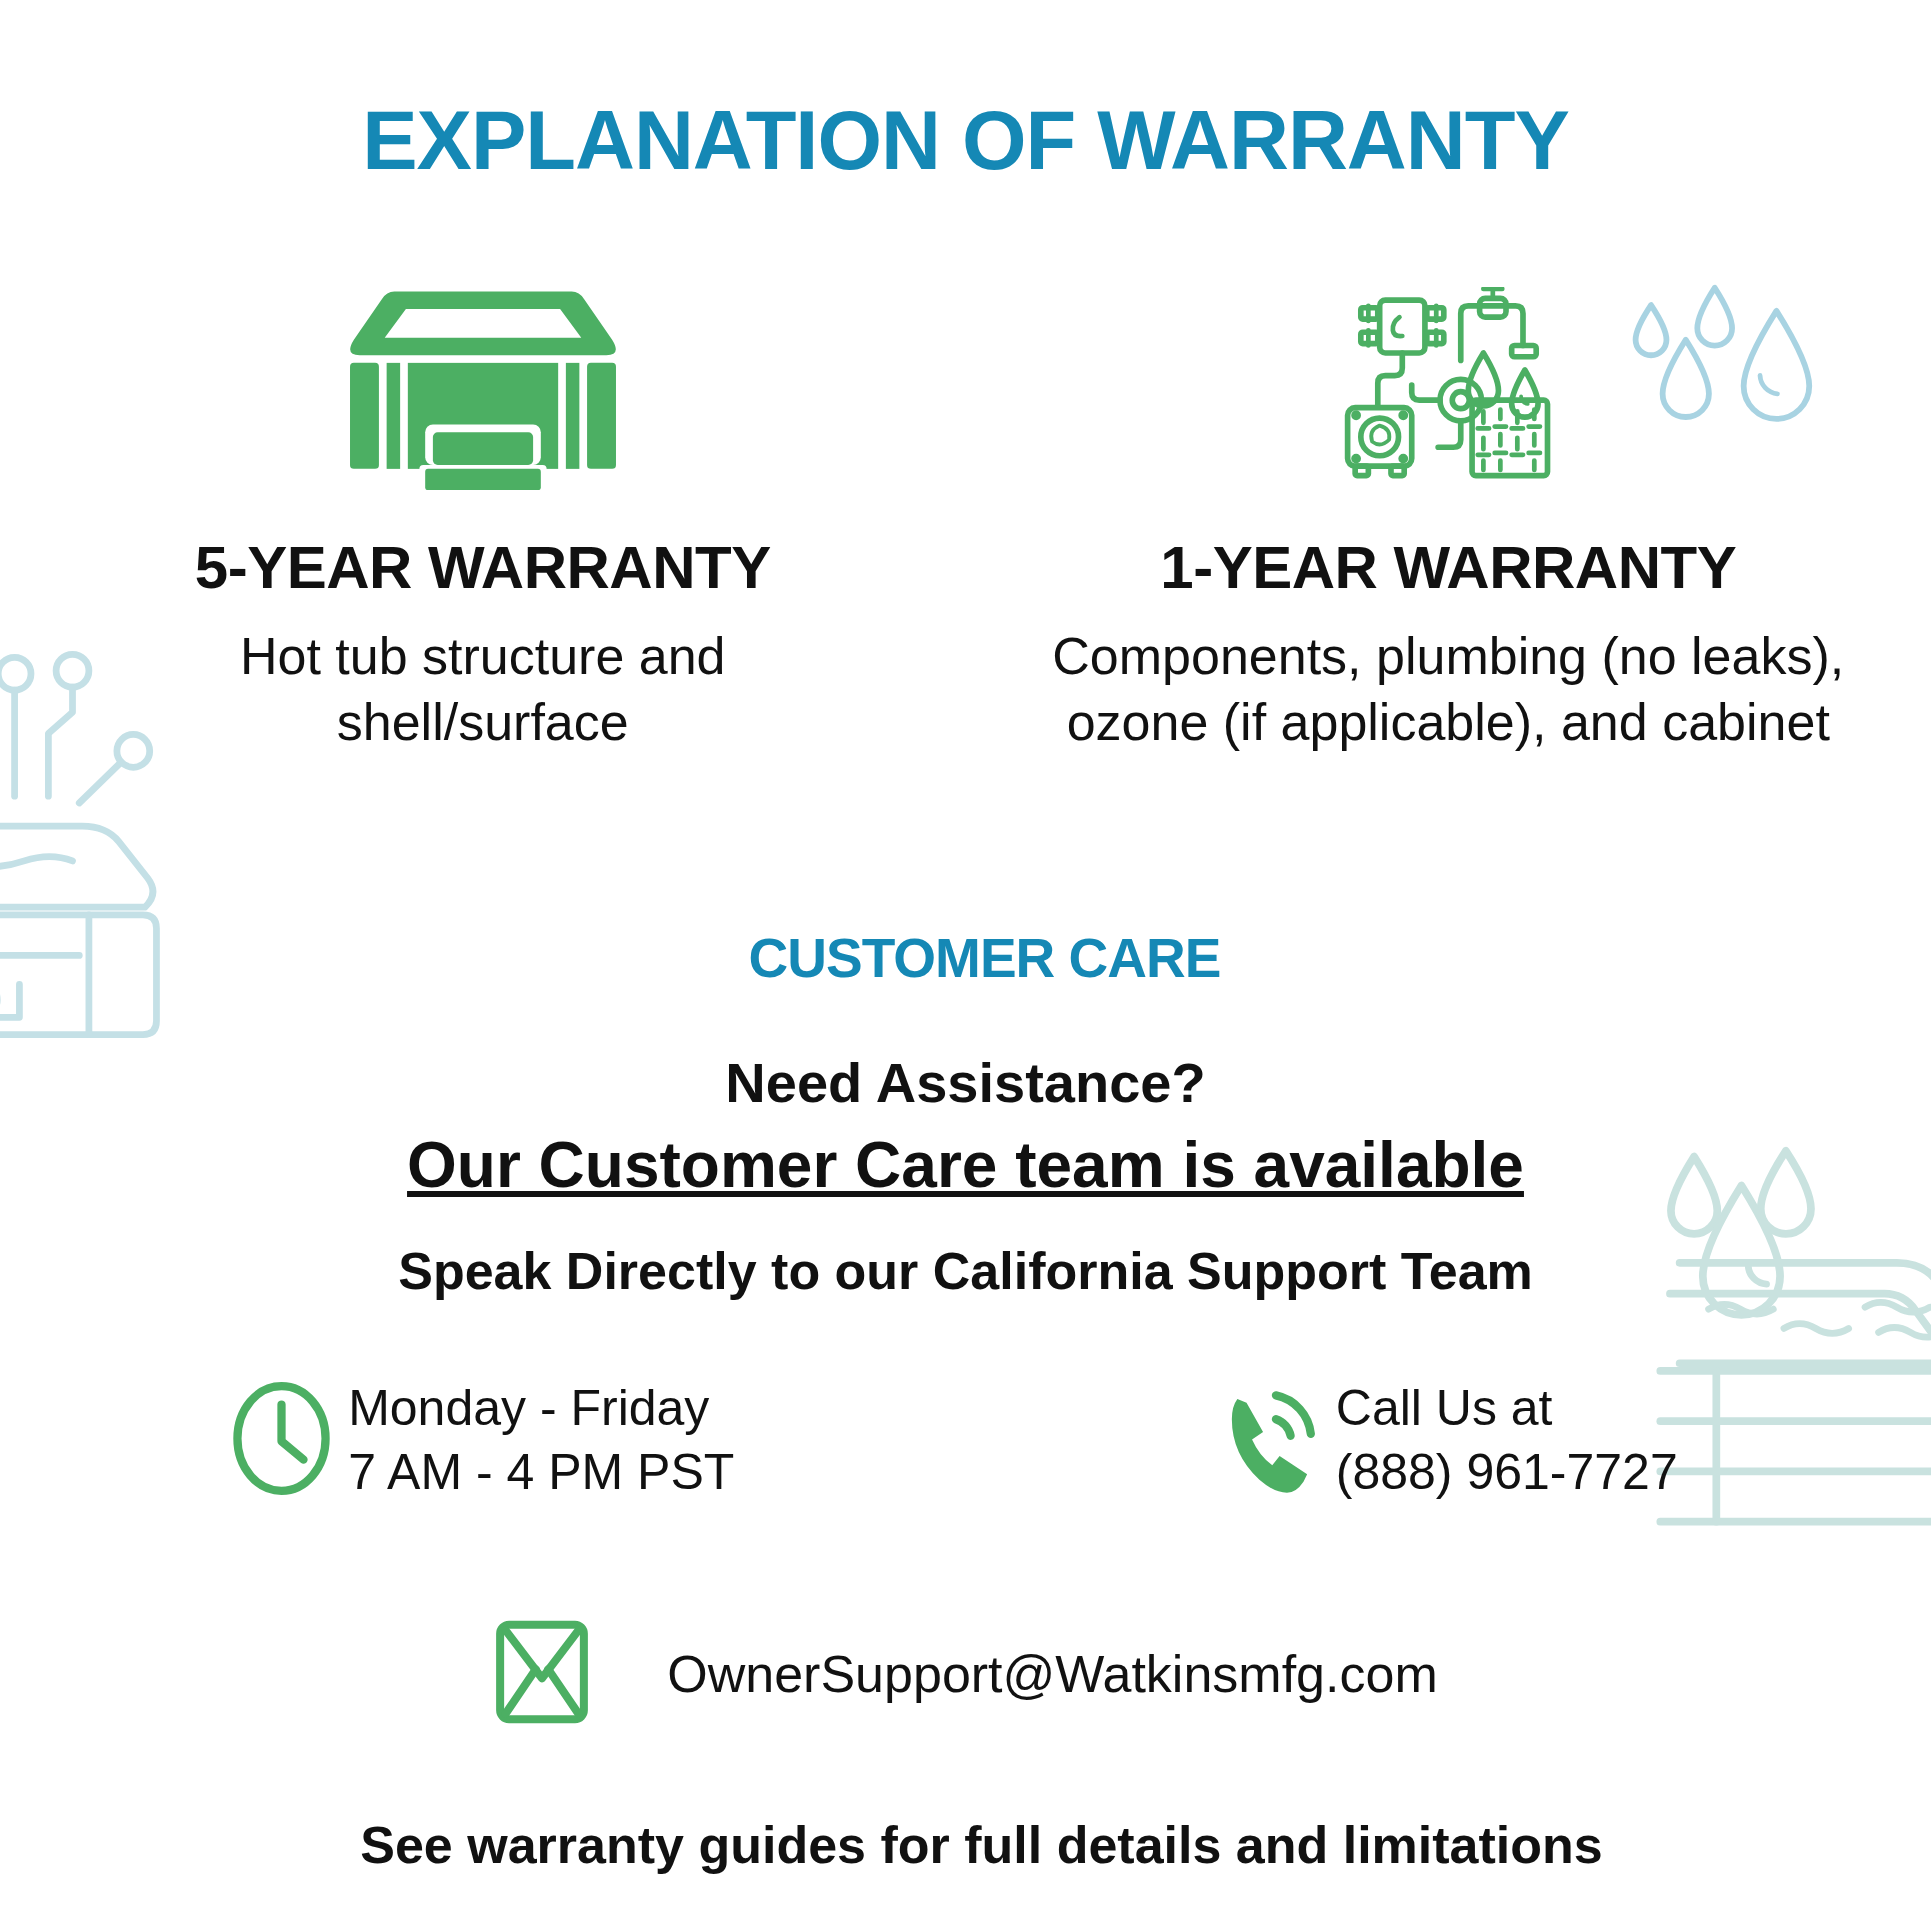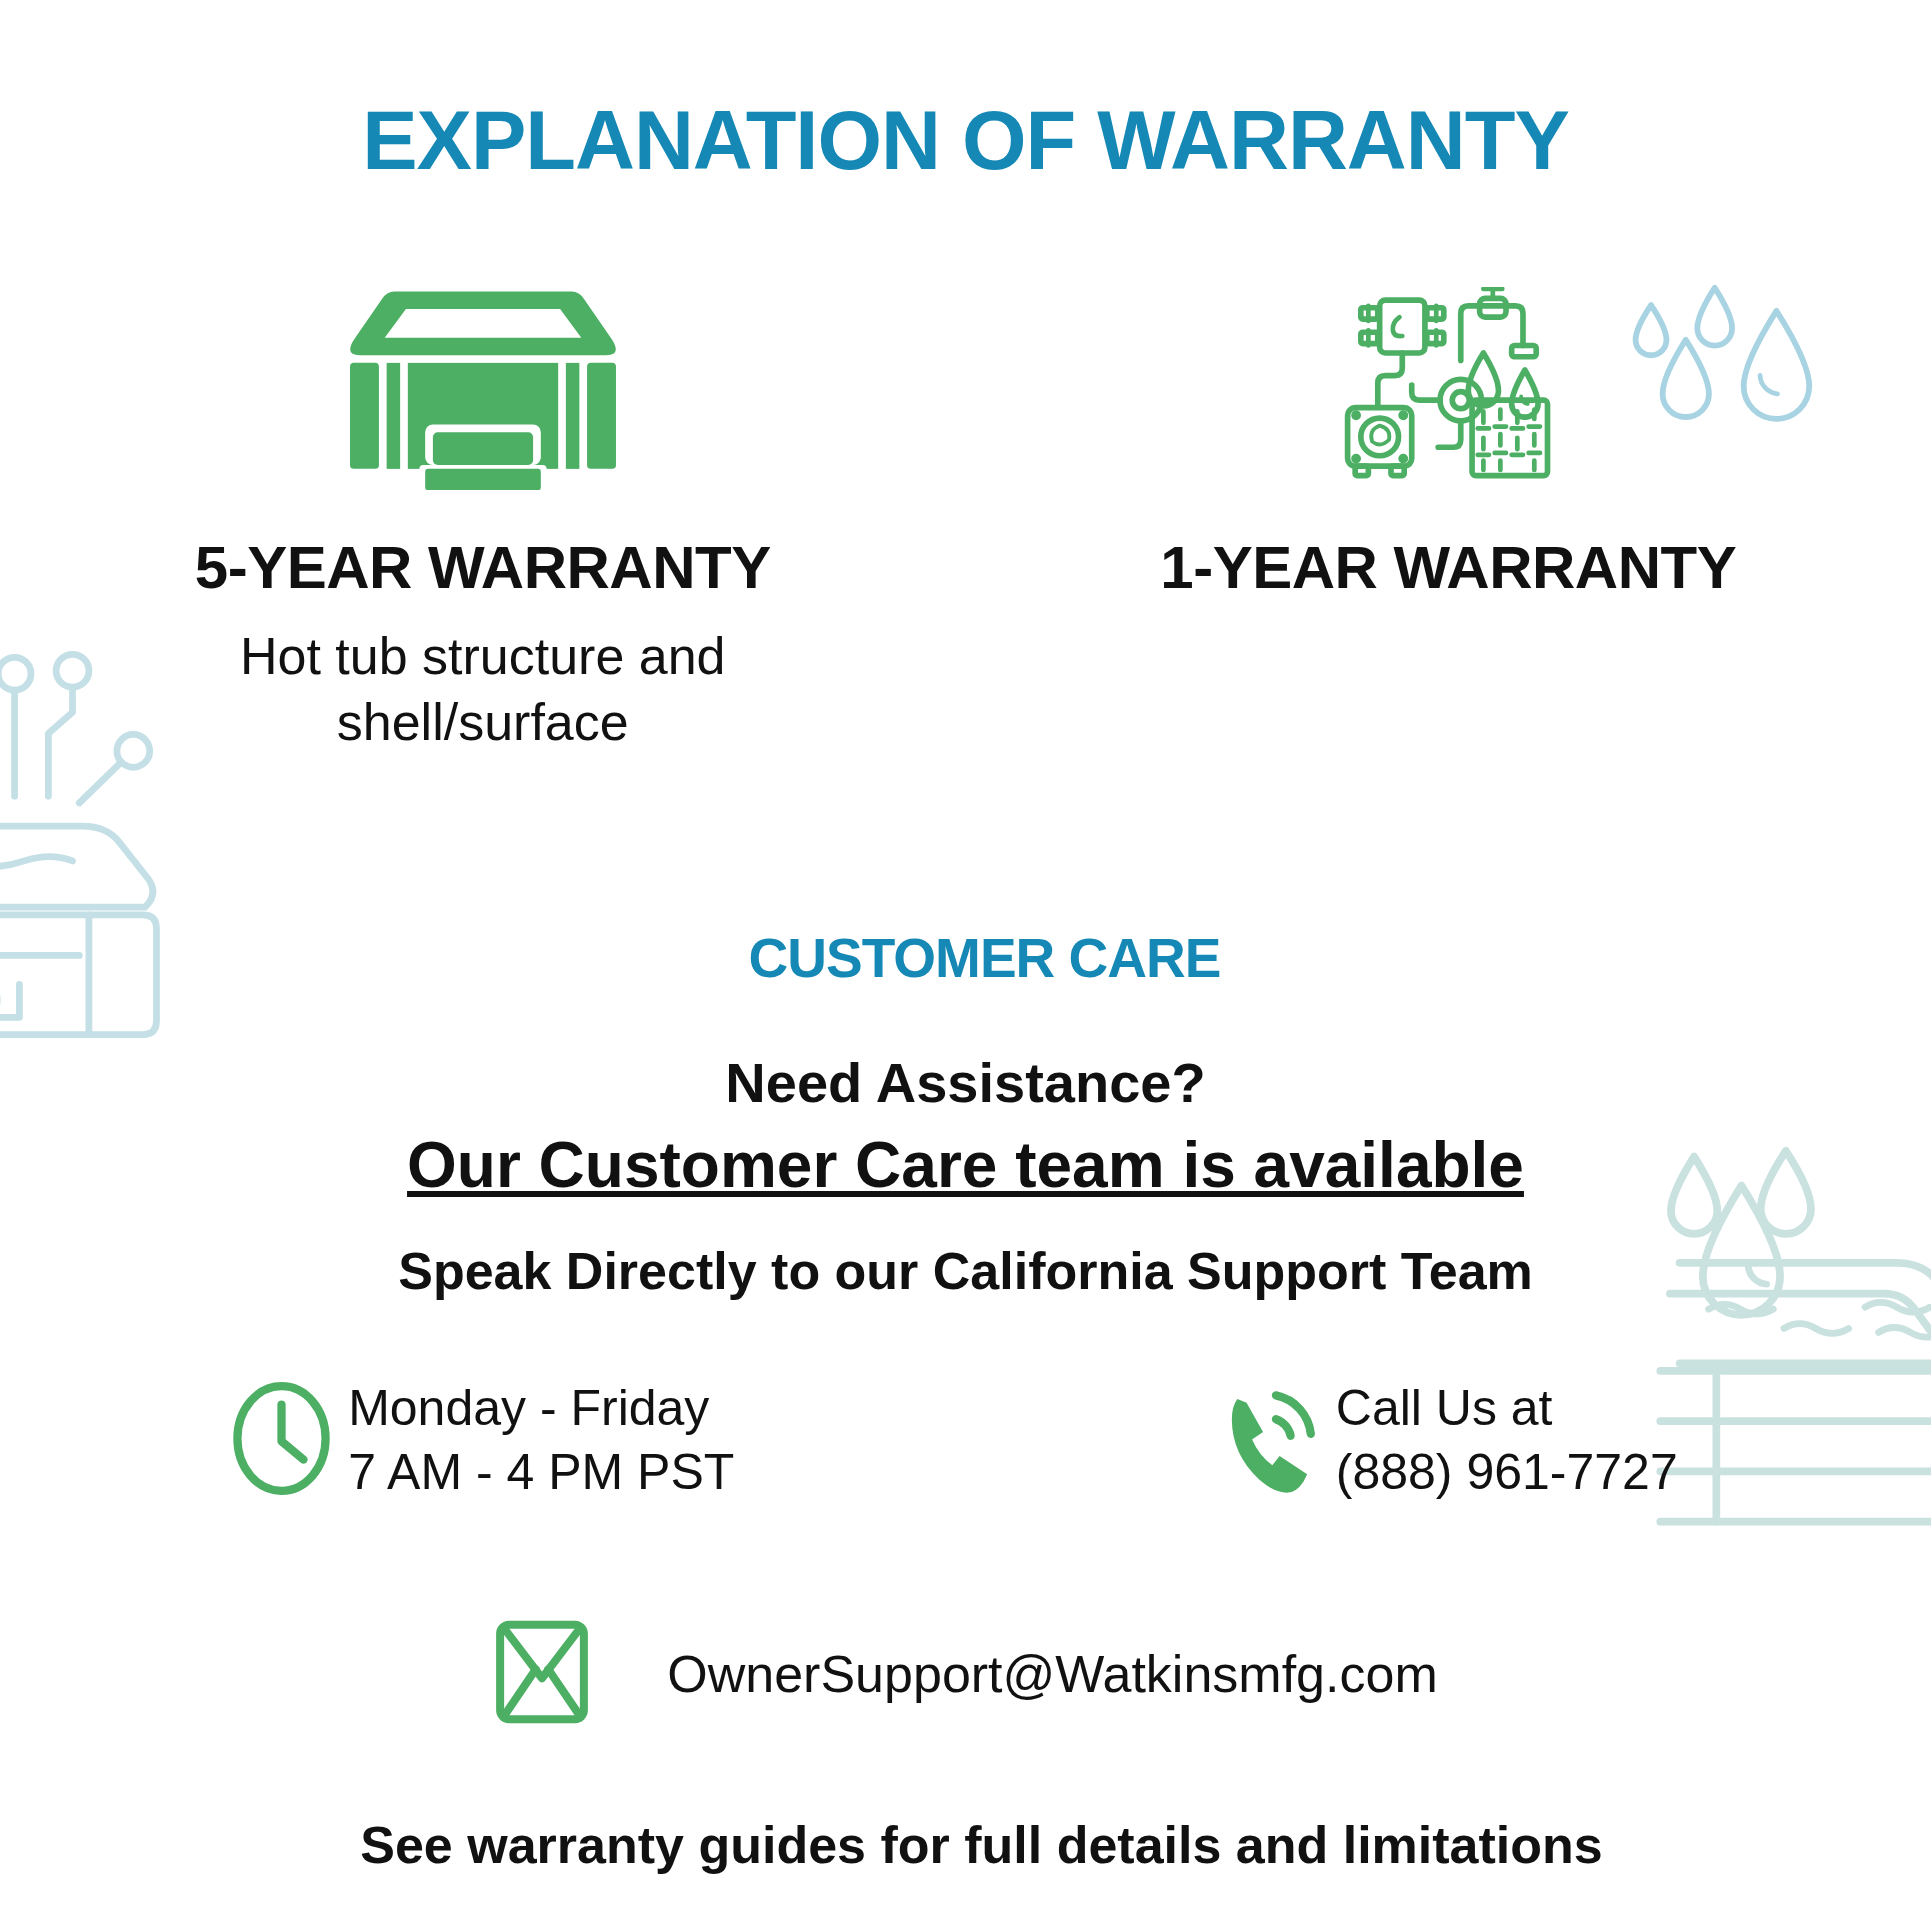--- a/index.html
+++ b/index.html
@@ -290,20 +290,21 @@
 
           <rect x="140" y="120" width="80" height="80" rx="4"></rect>
           <path d="M152 132 L152 144 M152 160 L152 172 M170 130 L170 140 M170 156 L170 168 M170 184 L170 194
                    M188 132 L188 144 M188 160 L188 172 M206 130 L206 140 M206 156 L206 168 M206 184 L206 194
                    M152 184 L152 194" stroke-width="5"></path>
           <path d="M146 150 L158 150 M164 148 L176 148 M182 150 L194 150 M200 148 L212 148
                    M146 178 L158 178 M164 176 L176 176 M182 178 L194 178 M200 176 L212 176" stroke-width="5"></path>
         </svg>
       </div>
       <div class="warranty-heading">1-YEAR WARRANTY</div>
+      <div class="warranty-desc">Components, plumbing (no leaks), ozone (if applicable), and cabinet</div>
     </div>
   </div>
 
   <div class="title-main" id="title-customer-care">CUSTOMER CARE</div>
 
   <div class="care-line" id="care-need">Need Assistance?</div>
 
   <div class="care-line" id="care-available">Our Customer Care team is available</div>
 
   <div class="care-line" id="care-speak">Speak Directly to our California Support Team</div>

